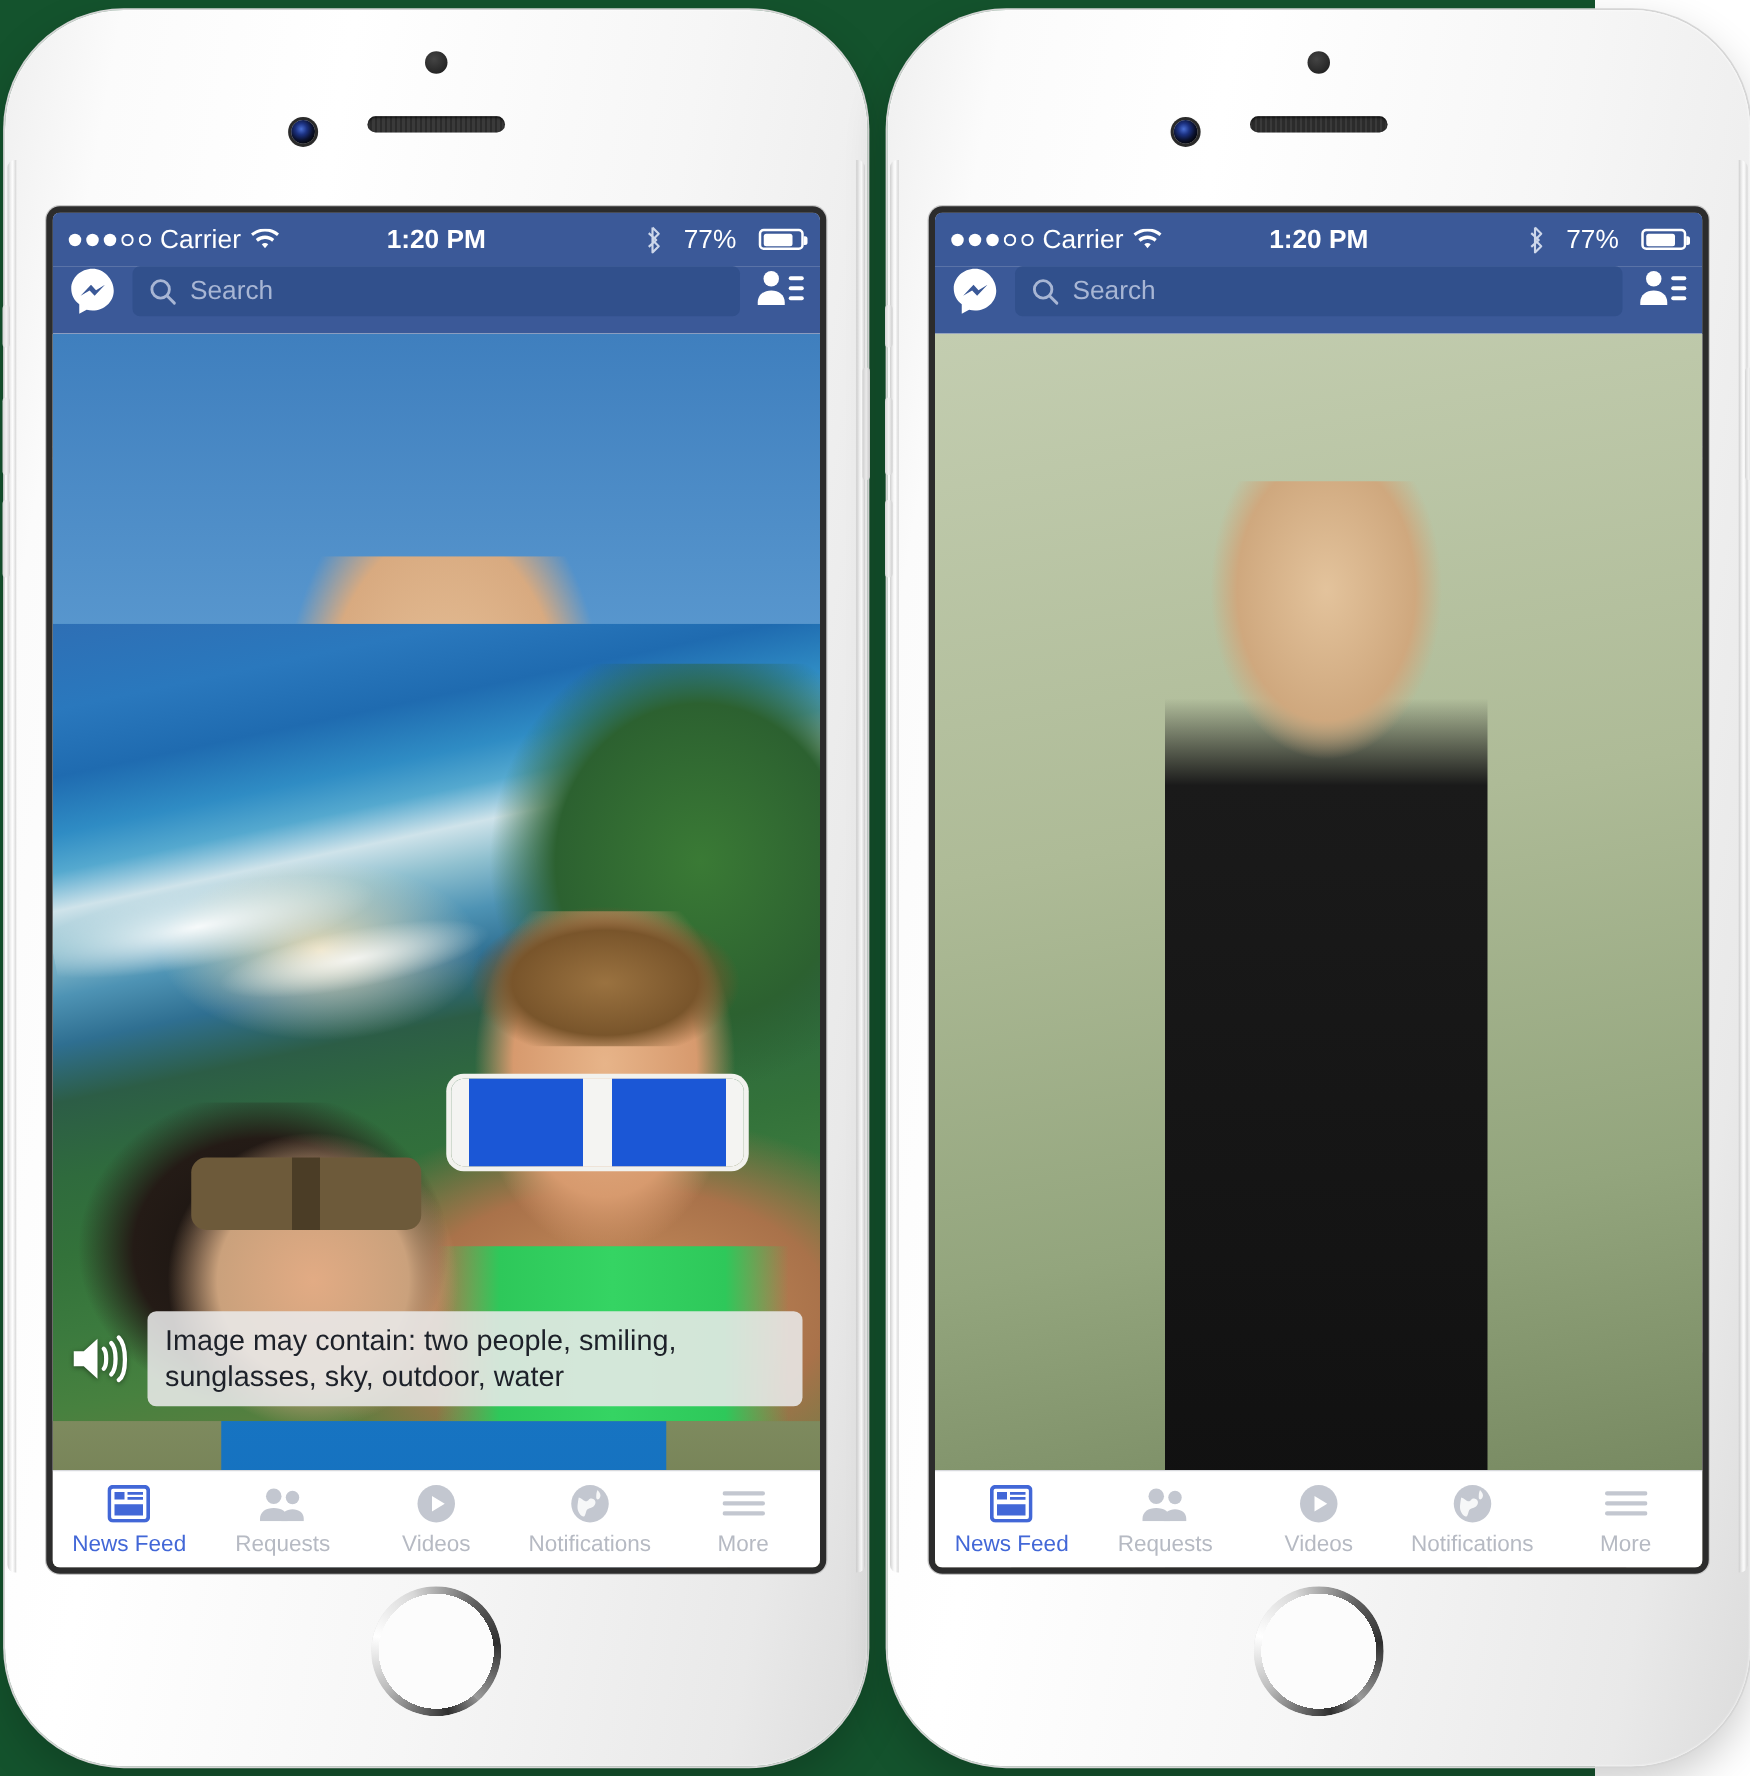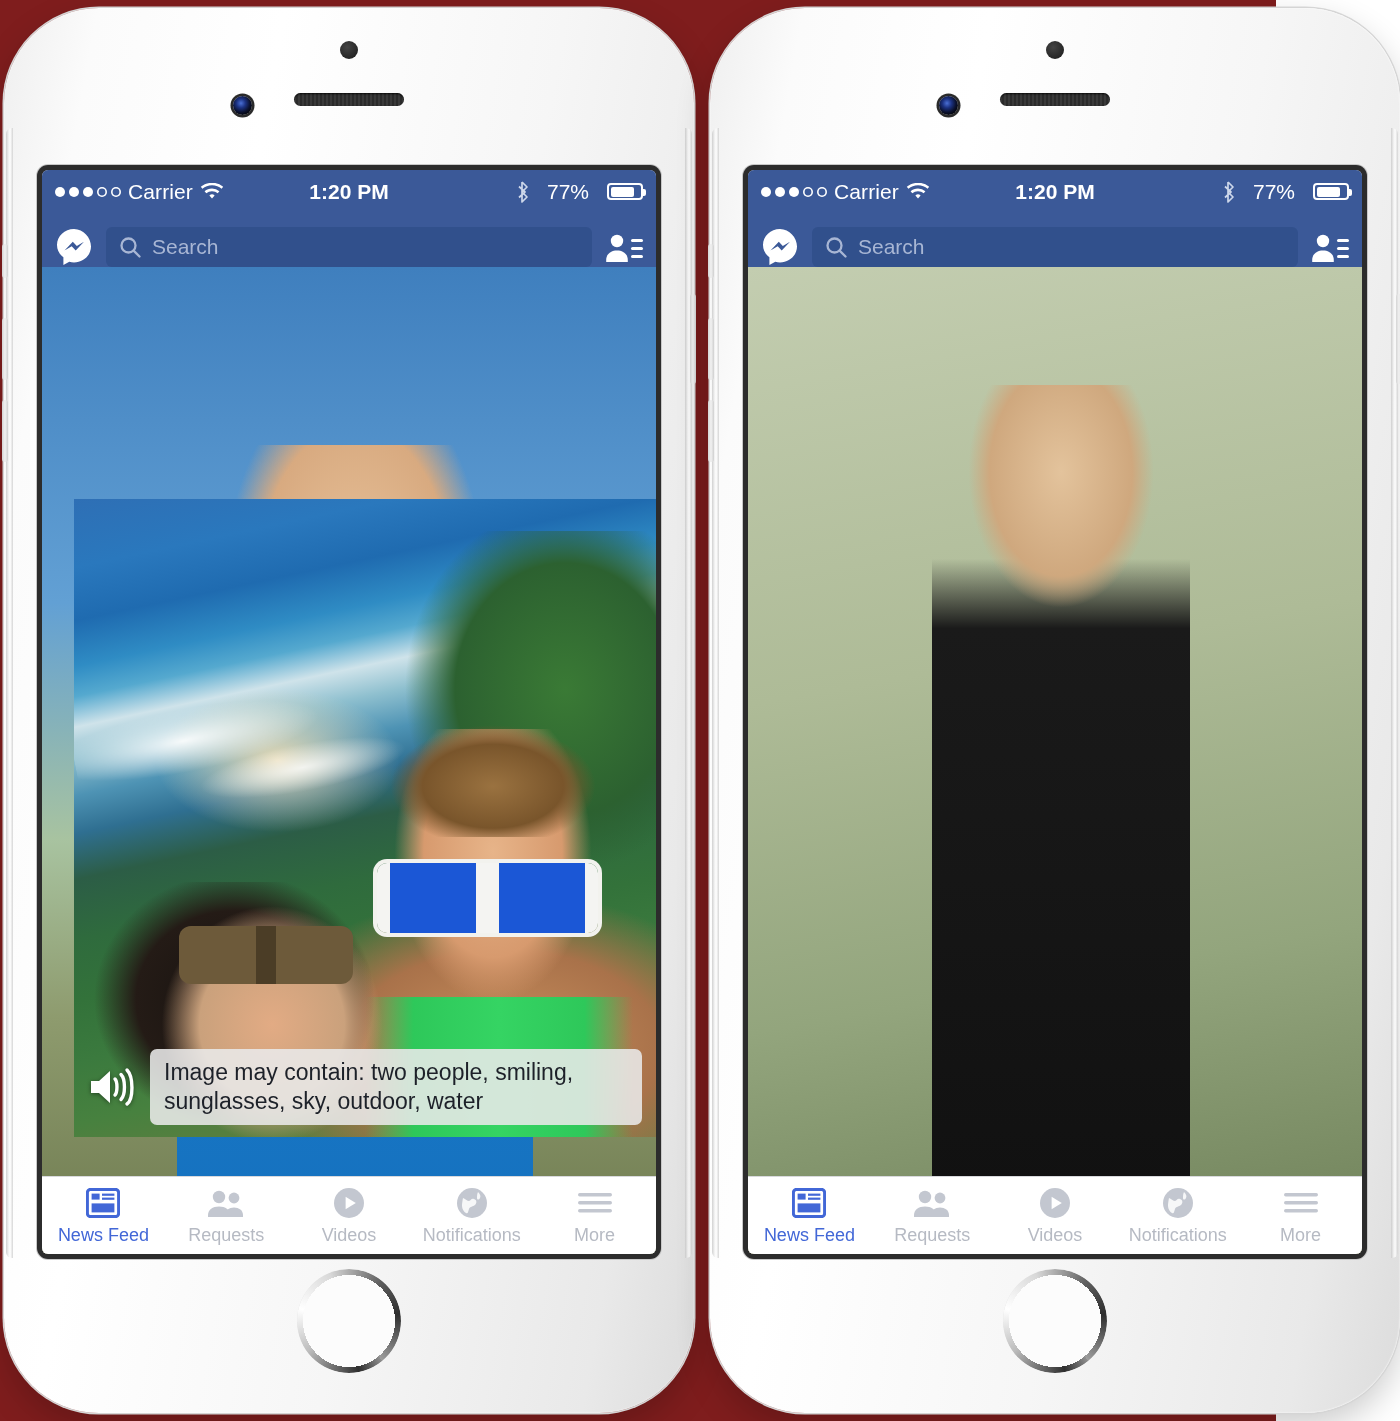--- a/index.html
+++ b/index.html
@@ -5,21 +5,21 @@
   * { box-sizing: border-box; margin: 0; padding: 0; }
   html, body {
     width: 1400px; height: 1421px;
     background: #ffffff;
     font-family: "Liberation Sans", sans-serif;
     overflow: hidden;
   }
   .stage {
     position: relative;
     width: 1276px; height: 1421px;
-    background: #7f1d1d;
+    background: #14532d;
   }
 
   
   .phone {
     position: absolute;
     top: 8px;
     width: 690px; height: 1405px;
     border-radius: 95px;
     background: linear-gradient(100deg,#efefef 0%,#fbfbfb 10%,#ffffff 30%,#f6f6f6 60%,#e9e9e9 88%,#dcdcdc 100%);
     box-shadow: 0 0 0 1.5px #d5d5d5, 0 14px 34px rgba(0,0,0,.20), inset 0 0 2px #fff;
@@ -103,32 +103,32 @@
   .sb-center {
     position:absolute; left:0; right:0; text-align:center; font-size:21px; font-weight:600;
     pointer-events:none;
   }
   .sb-right { margin-left:auto; display:flex; align-items:center; gap:18px; font-size:21px; position:relative; z-index:2;}
   .batt { width: 36px; height: 17px; border: 2px solid #fff; border-radius: 4px; position: relative; }
   .batt::after { content:""; position:absolute; right:-5px; top:4px; width:3px; height:7px; background:#fff; border-radius:0 2px 2px 0;}
   .batt > span { position:absolute; left:1.5px; top:1.5px; bottom:1.5px; width:74%; background:#fff; border-radius:2px; display:block;}
 
   
-  .navbar { height: 54px; background: #3b5998; display: flex; align-items: flex-end; padding: 0 12px; gap: 12px; }
+  .navbar { height: 54px; background: #3b5998; display: flex; align-items: flex-start; padding: 0 12px; gap: 12px; }
   .messenger-icon { width: 40px; height: 40px; flex: 0 0 auto; }
   .searchbar {
     flex: 1; height: 40px; background: #31508c; border-radius: 6px;
     display: flex; align-items: center; gap: 10px; padding: 0 12px;
   }
   .search-ph { color: #a8b6d4; font-size: 21px; }
   .friends-icon { width: 40px; height: 36px; flex: 0 0 auto; }
 
   
   .feed { position: absolute; top: 97px; left: 0; right: 0; bottom: 0; background: #e9eaed; overflow: hidden; }
-  .card { background: #fff; margin-left: 32px; }
+  .card { background: #fff; }
   .divider-gap { height: 10px; background: #e9eaed; border-top: 1px solid #dcdee3; border-bottom: 1px solid #dcdee3; }
 
   .composer { display: flex; align-items: center; gap: 16px; padding: 17px 16px; background:#fff; }
   .avatar { width: 56px; height: 56px; flex: 0 0 auto; border-radius: 2px; overflow: hidden; background:#ccc; }
   .composer-ph { color: #9197a3; font-size: 24px; }
 
   .post-head { display: flex; align-items: flex-start; gap: 15px; padding: 14px 16px 8px; }
   .post-head .avatar { width: 57px; height: 57px; }
   .post-meta { flex: 1; min-width:0; }
   .post-author { font-size: 24px; font-weight: bold; color: #1d2129; line-height: 1.15; }

